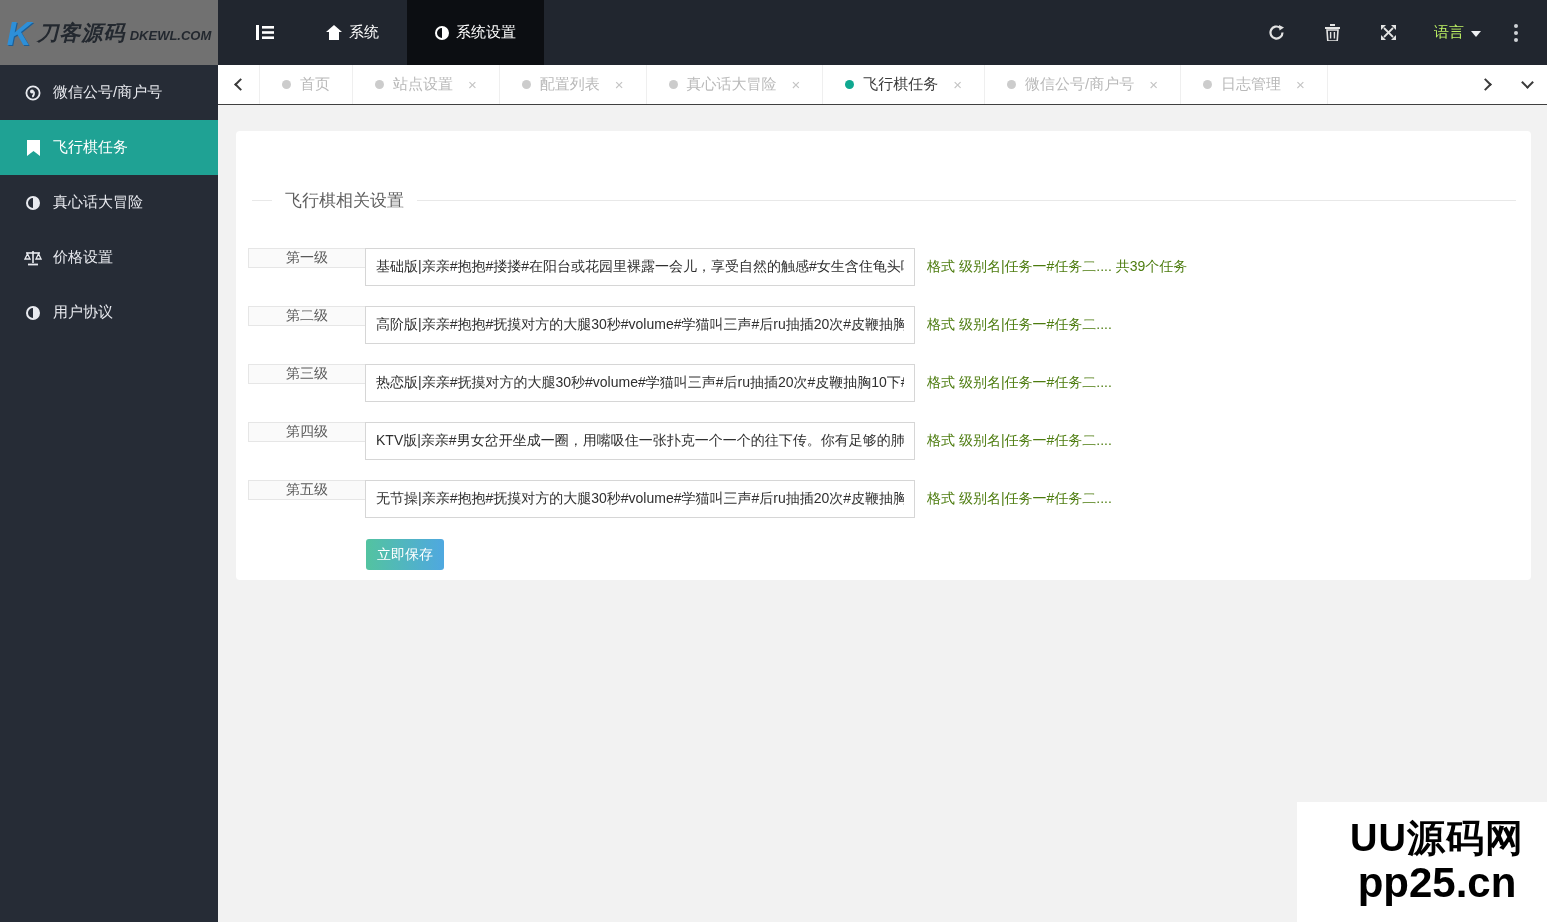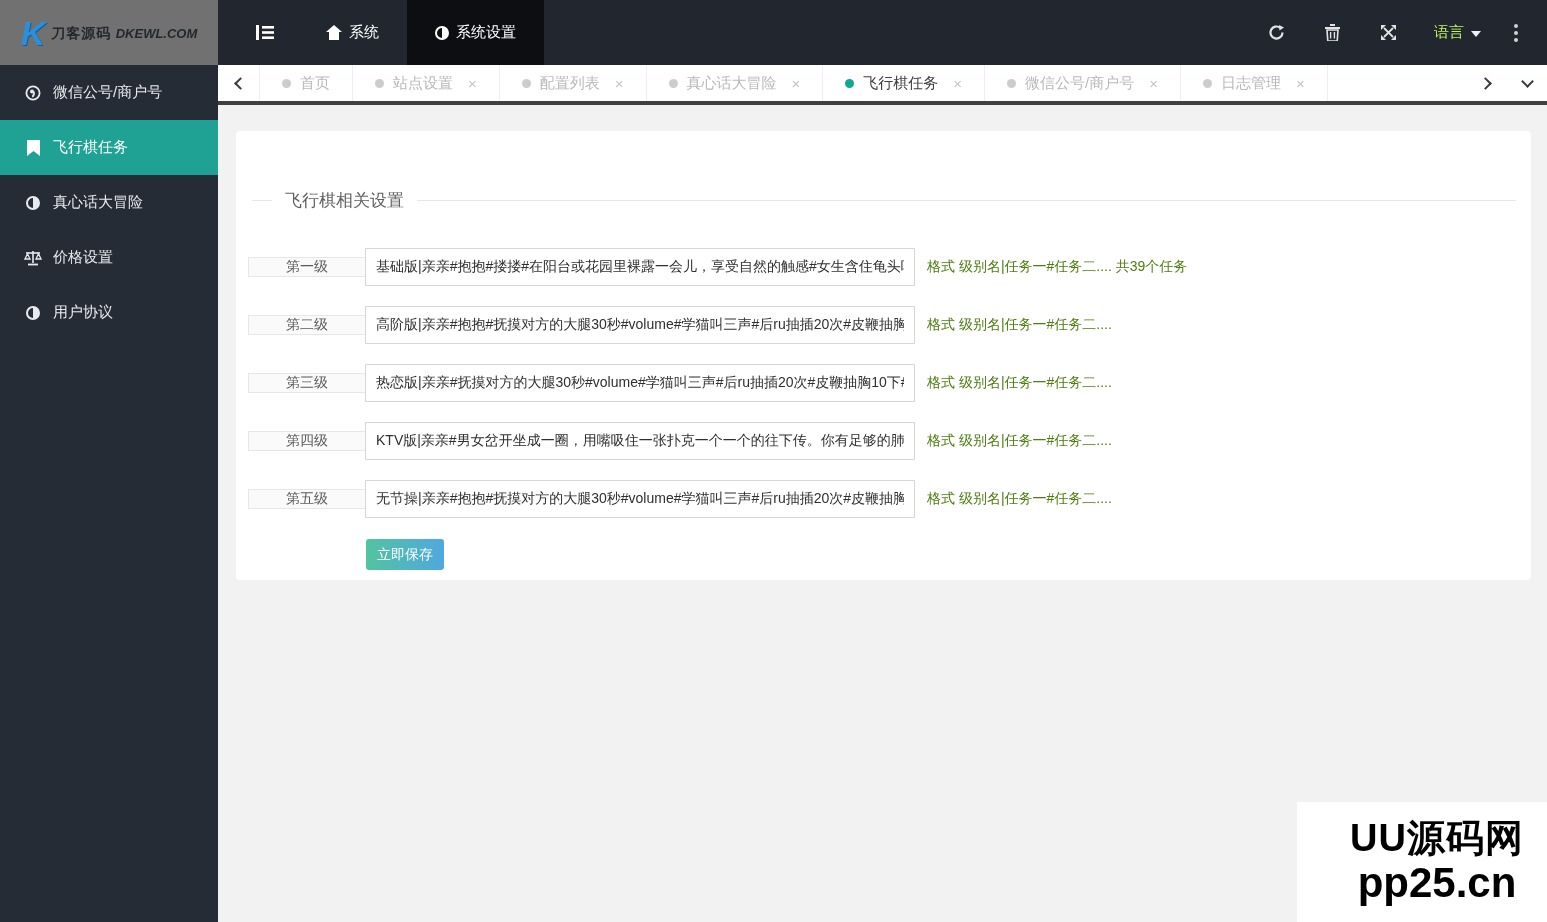--- a/index.html
+++ b/index.html
@@ -7,21 +7,21 @@
     font-family:"Liberation Sans","DejaVu Sans",sans-serif; background:#f2f2f2; }
 
   
   .topbar { position:absolute; top:0; left:0; width:1547px; height:65px;
     background:#21262f; display:flex; align-items:stretch; z-index:5; }
   .logo { width:218px; height:65px; background:#717171; display:flex;
     align-items:center; justify-content:center; gap:6px; }
   .logo-mark { font-size:34px; font-weight:bold; font-style:italic;
     color:#2d8fd8; line-height:1; text-shadow:1px 1px 0 #1b5e97; }
   .logo-text { color:#23282f; line-height:1; }
-  .logo-title { font-size:14px; font-weight:bold; letter-spacing:1px; }
+  .logo-title { font-size:21px; font-weight:bold; letter-spacing:1px;font-style:italic; }
   .logo-sub { font-size:13px; font-weight:bold; font-style:italic; margin-top:2px; }
 
   .topnav { display:flex; align-items:stretch; }
   .nav-item { display:flex; align-items:center; gap:7px; padding:0 28px;
     color:#ffffff; font-size:15px; cursor:pointer; }
   .nav-item.icon-only { padding:0 24px; margin-left:14px; }
   .nav-item.active { background:#0c0e12; }
 
   .topbar-right { margin-left:auto; display:flex; align-items:center; padding-right:14px; }
   .tb-btn { display:flex; align-items:center; justify-content:center;
@@ -43,21 +43,21 @@
   .sidebar { position:absolute; top:65px; left:0; width:218px; height:857px;
     background:#262c36; }
   .side-item { height:55px; display:flex; align-items:center; gap:11px;
     padding-left:24px; color:#e8eaef; font-size:15px; cursor:pointer; }
   .side-item.active { background:#1fa294; color:#ffffff; }
   .side-icon { width:18px; display:flex; justify-content:center; color:#e8eaef; }
   .side-item.active .side-icon { color:#fff; }
 
   
   .tabbar { position:absolute; top:65px; left:218px; width:1329px; height:40px;
-    background:#fff; display:flex; align-items:stretch; border-bottom:4px solid #404040; }
+    background:#fff; display:flex; align-items:stretch; border-bottom:1px solid #404040; }
   .tab-arrow { width:42px; display:flex; align-items:center; justify-content:center;
     border-right:1px solid #efefef; cursor:pointer; }
   .chev { width:9px; height:9px; border-top:2px solid #3a3a3a; border-right:2px solid #3a3a3a; }
   .chev.left  { transform:rotate(-135deg); margin-left:4px; }
   .chev.right { transform:rotate(45deg);  margin-right:4px; }
   .chev.down  { transform:rotate(135deg); margin-bottom:4px; }
   .tab { display:flex; align-items:center; padding:0 22px;
     border-right:1px solid #efefef; font-size:15px; color:#b9b9b9; cursor:pointer;
     white-space:nowrap; }
   .tab .dot { width:9px; height:9px; border-radius:50%; background:#cccccc; margin-right:9px; }
@@ -72,21 +72,21 @@
   .content { position:absolute; top:105px; left:218px; width:1329px; height:817px;
     background:#f2f2f2; }
   .card { position:absolute; top:26px; left:18px; width:1295px; height:449px;
     background:#ffffff; border-radius:4px; }
 
   .legend { display:flex; align-items:center; padding-top:58px; margin:0 15px 36px 16px; }
   .legend .dash { width:20px; border-top:1px solid #e8e8e8; }
   .legend .title { margin:0 13px; font-size:17px; color:#5f5f5f; white-space:nowrap; }
   .legend .line { flex:1; border-top:1px solid #e8e8e8; }
 
-  .frow { display:flex; align-items:center; height:38px; margin:0 0 20px 12px; }
+  .frow { display:flex; align-items:flex-start; height:38px; margin:0 0 20px 12px; }
   .frow-label { width:118px; background:#fafafa; border:1px solid #e6e6e6;
     display:flex; align-items:center; justify-content:center;
     font-size:14px; color:#595959; flex:none; }
   .frow-input { width:550px; height:38px; margin-left:-1px; border:1px solid #d6d6d6;
     padding:0 10px; font-size:14px; color:#2f2f2f; outline:none; flex:none;
     font-family:"Liberation Sans","DejaVu Sans",sans-serif; background:#fff; }
   .frow-hint { margin-left:12px; align-self:center; font-size:14px; color:#4d7c0f;
     white-space:nowrap; }
 
   .save-btn { display:block; margin:21px 0 0 130px; width:78px; height:31px;

